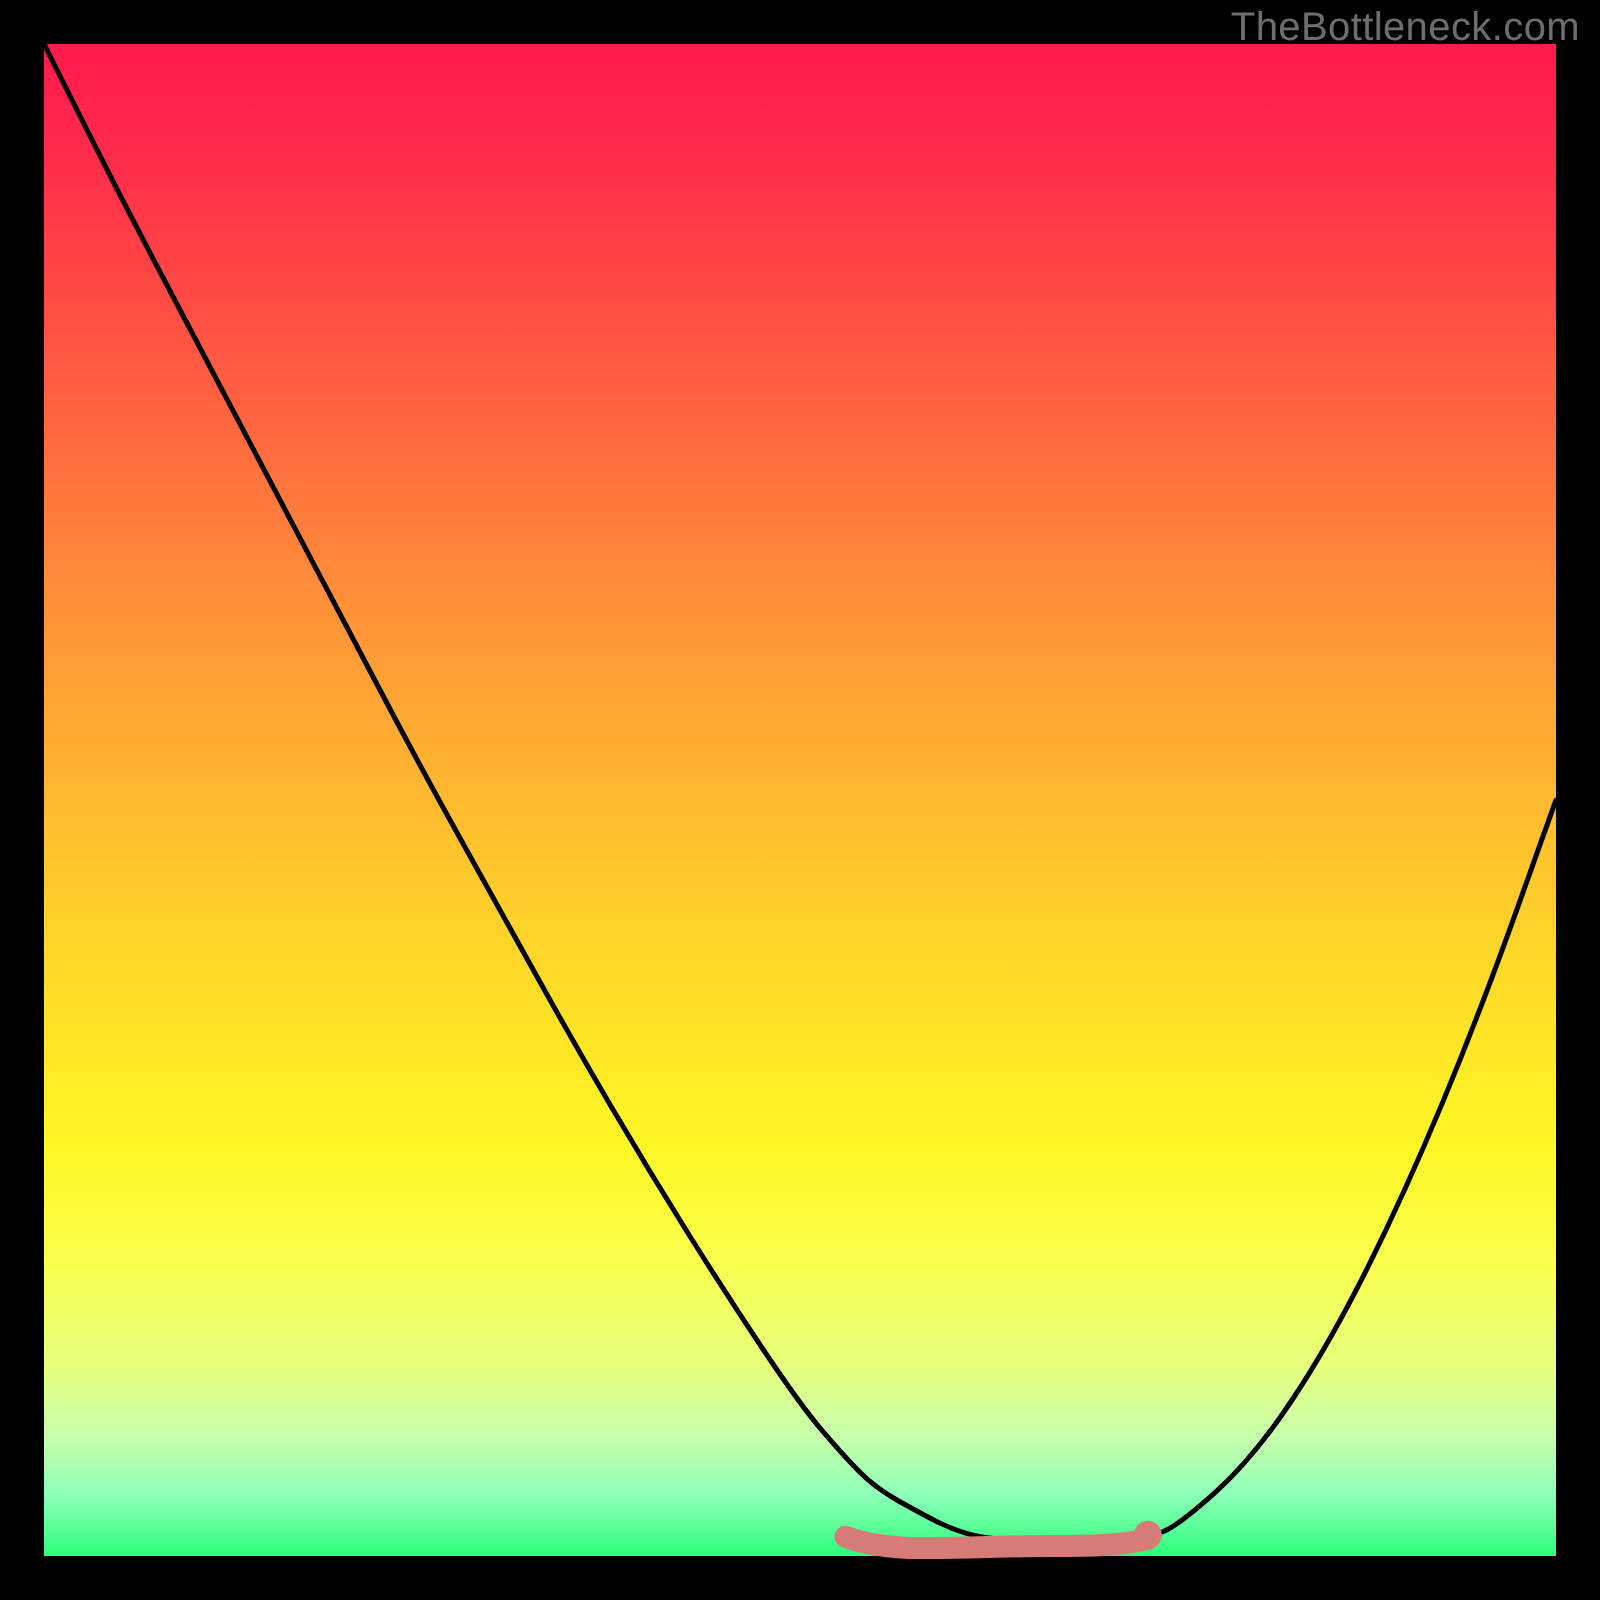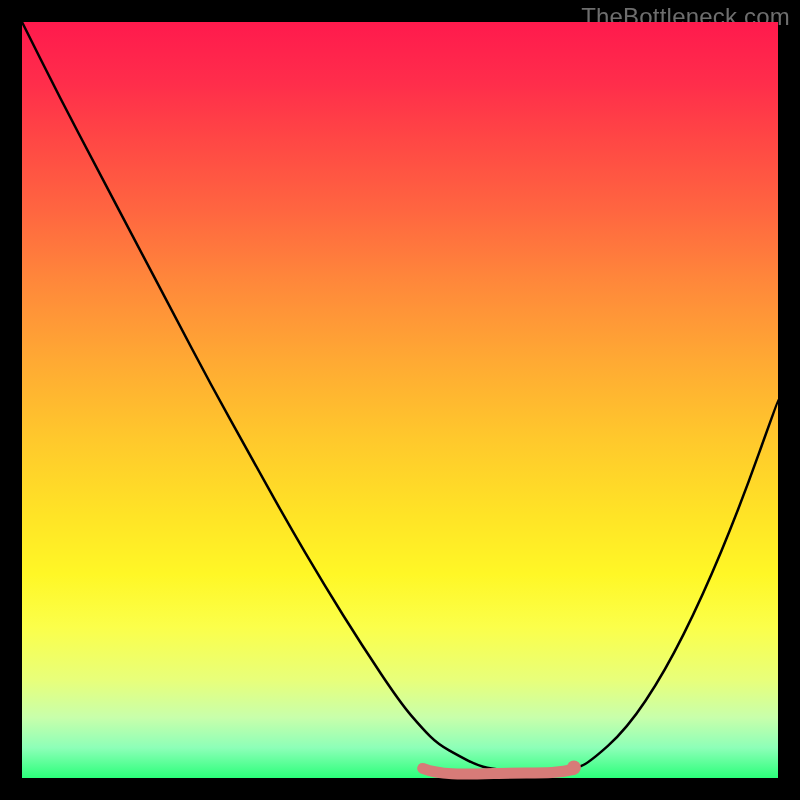--- a/index.html
+++ b/index.html
@@ -38,21 +38,21 @@
       #c8ffab 92%,
       #8dffb8 96%,
       #2bff7a 100%
     );
   }
   .watermark {
     position: absolute;
     top: 3px;
     right: 10px;
     color: #6e6e6e;
-    font-size: 24px;
+    font-size: 20px;
     font-weight: 500;
     letter-spacing: 0.2px;
     user-select: none;
   }
   svg.curve {
     position: absolute;
     left: 0;
     top: 0;
     width: 756px;
     height: 756px;

